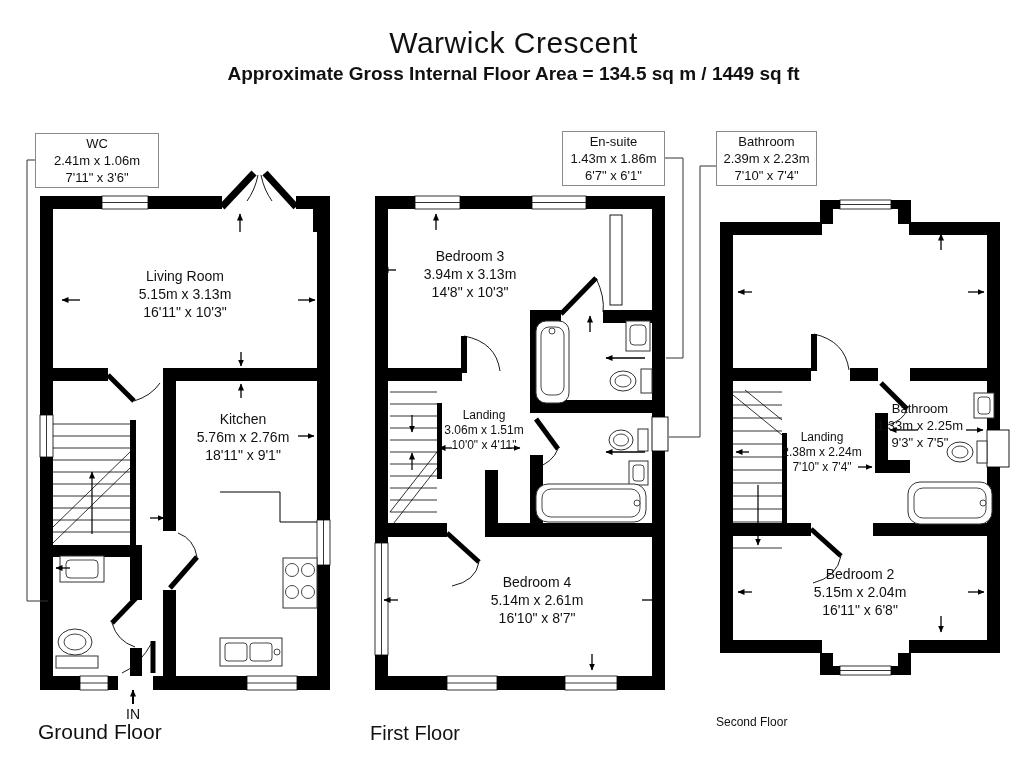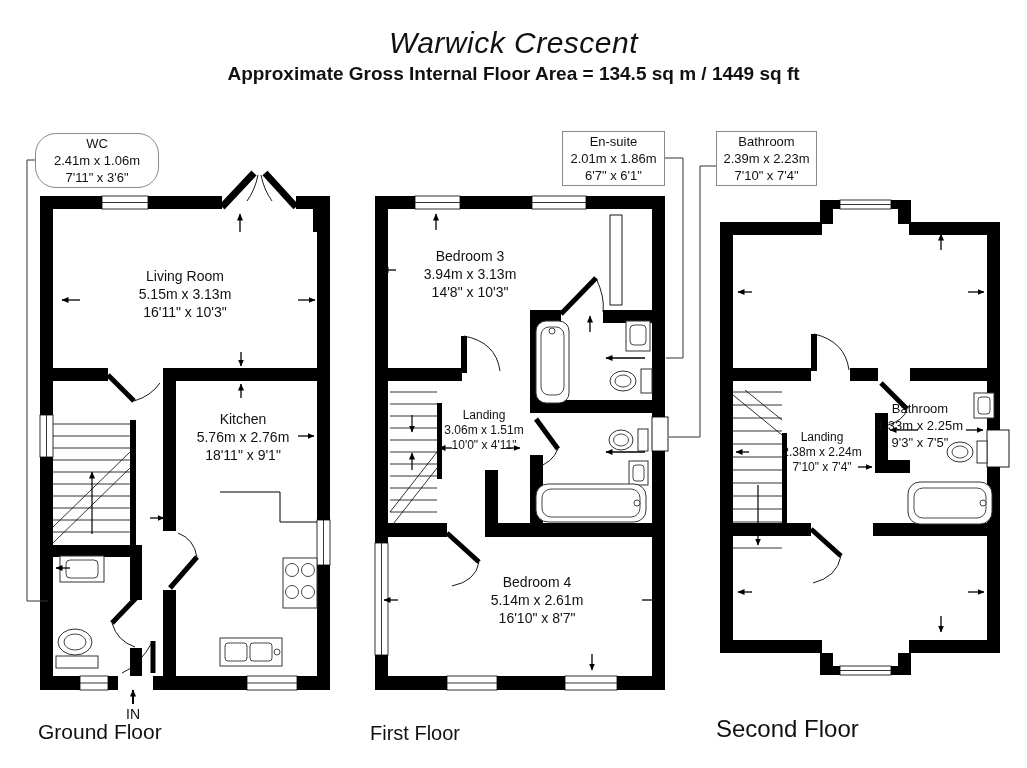--- a/index.html
+++ b/index.html
@@ -1,20 +1,20 @@
 <!DOCTYPE html>
 <html><head>
 <meta charset="utf-8">
 <style>
   html,body{margin:0;padding:0;background:#fff;}
   .page{position:relative;width:1027px;height:768px;background:#fff;overflow:hidden;
         font-family:"Liberation Sans",sans-serif;color:#111;}
   svg{position:absolute;left:0;top:0;}
   .title{position:absolute;left:0;right:0;top:26px;text-align:center;
-         font-size:30px;font-weight:400;letter-spacing:.5px;font-style:italic;}
+         font-size:30px;font-weight:400;letter-spacing:.5px;}
   .subtitle{position:absolute;left:0;right:0;top:63px;text-align:center;
             font-size:19px;font-weight:700;}
   .callout{position:absolute;border:1px solid #8a8a8a;background:#fff;text-align:center;
            font-size:13px;line-height:17px;padding:1px 2px;}
   .room-label{position:absolute;text-align:center;font-size:14px;line-height:18px;}
   .room-label.md{font-size:12px;line-height:15px;}
   .room-label.sm{font-size:11px;line-height:14px;}
   .room-label.bth{font-size:13px;line-height:17px;}
   .floor-label{position:absolute;font-size:21px;}
   .in-label{position:absolute;text-align:center;font-size:14px;}
@@ -300,28 +300,28 @@
   <g fill="none" stroke="#333" stroke-width="1">
     <polyline points="35,160 27,160 27,601 48,601"></polyline>
     <polyline points="661,158 683,158 683,358 666,358"></polyline>
     <polyline points="716,166 700,166 700,437 669,437"></polyline>
   </g>
 </svg>
 
 <div class="title">Warwick Crescent</div>
 <div class="subtitle">Approximate Gross Internal Floor Area  = 134.5 sq m  / 1449 sq ft</div>
 
-<div class="callout" style="left:35px;top:133px;width:118px;border-radius:21px;">
+<div class="callout" style="left:35px;top:133px;width:118px;">
   <div>WC</div>
   <div>2.41m x 1.06m</div>
   <div>7'11" x 3'6"</div>
 </div>
 <div class="callout" style="left:562px;top:131px;width:97px;">
   <div>En-suite</div>
-  <div>2.01m x 1.86m</div>
+  <div>1.43m x 1.86m</div>
   <div>6'7" x 6'1"</div>
 </div>
 <div class="callout" style="left:716px;top:131px;width:95px;">
   <div>Bathroom</div>
   <div>2.39m x 2.23m</div>
   <div>7'10" x 7'4"</div>
 </div>
 
 <div class="room-label" style="left:115px;top:267px;width:140px;">
   <div>Living Room</div>
@@ -351,20 +351,25 @@
 <div class="room-label bth" style="left:845px;top:400px;width:150px;">
   <div>Bathroom</div>
   <div>1.33m x 2.25m</div>
   <div>9'3" x 7'5"</div>
 </div>
 <div class="room-label md" style="left:762px;top:430px;width:120px;">
   <div>Landing</div>
   <div>2.38m x 2.24m</div>
   <div>7'10" x 7'4"</div>
 </div>
+<div class="room-label" style="left:790px;top:565px;width:140px;">
+  <div>Bedroom 2</div>
+  <div>5.15m x 2.04m</div>
+  <div>16'11" x 6'8"</div>
+</div>
 
 <div class="in-label" style="left:118px;top:706px;width:30px;">IN</div>
 
 <div class="floor-label" style="left:38px;top:720px;">Ground Floor</div>
 <div class="floor-label" style="left:370px;top:722px;font-size:20px;">First Floor</div>
-<div class="floor-label" style="left:716px;top:715px;font-size:24px;">Second Floor</div>
+<div class="floor-label" style="left:716px;top:715px;font-size:12px;">Second Floor</div>
 
 </div>
 
 </body></html>

